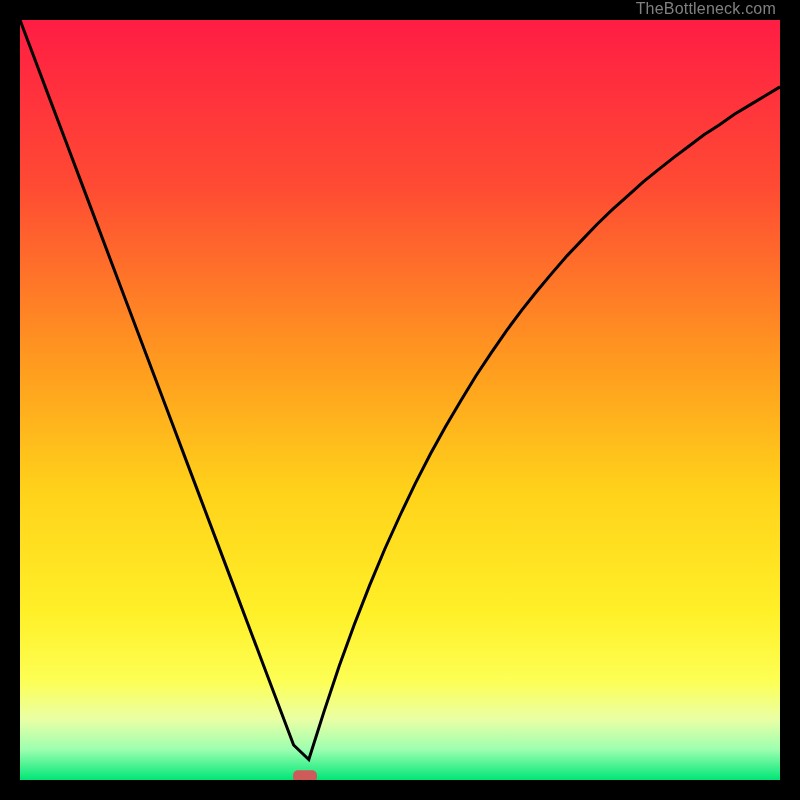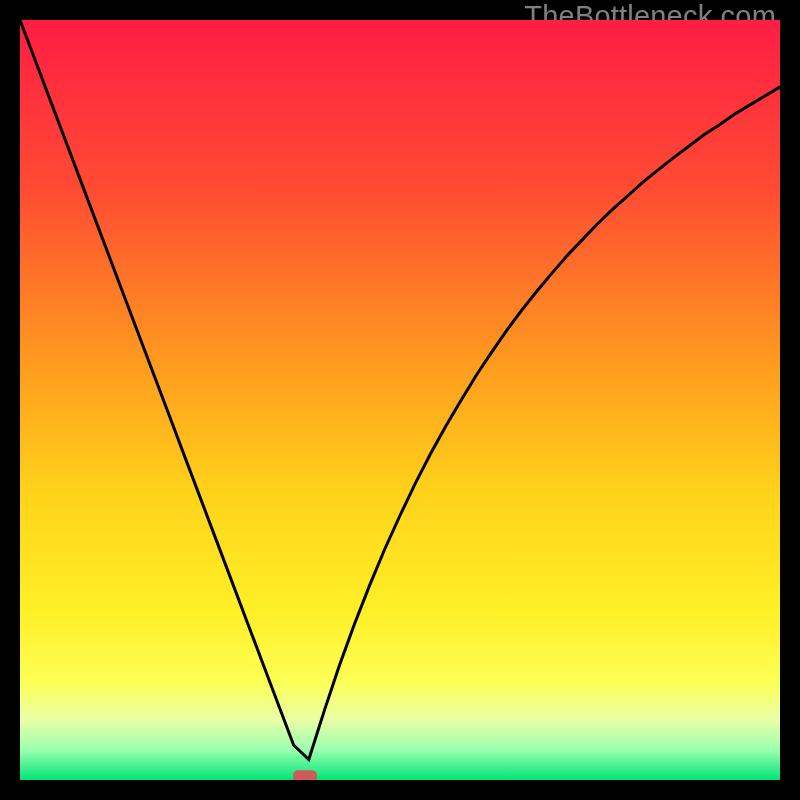--- a/index.html
+++ b/index.html
@@ -24,21 +24,21 @@
     left: 0;
     top: 0;
     width: 760px;
     height: 760px;
   }
   .watermark {
     position: absolute;
     top: 0px;
     right: 24px;
     color: #808080;
-    font-size: 29px;
+    font-size: 16px;
     font-weight: 500;
     letter-spacing: 0.2px;
   }
 </style>
 </head>
 <body>
 
 <div class="watermark">TheBottleneck.com</div>
 
 <div class="frame">

